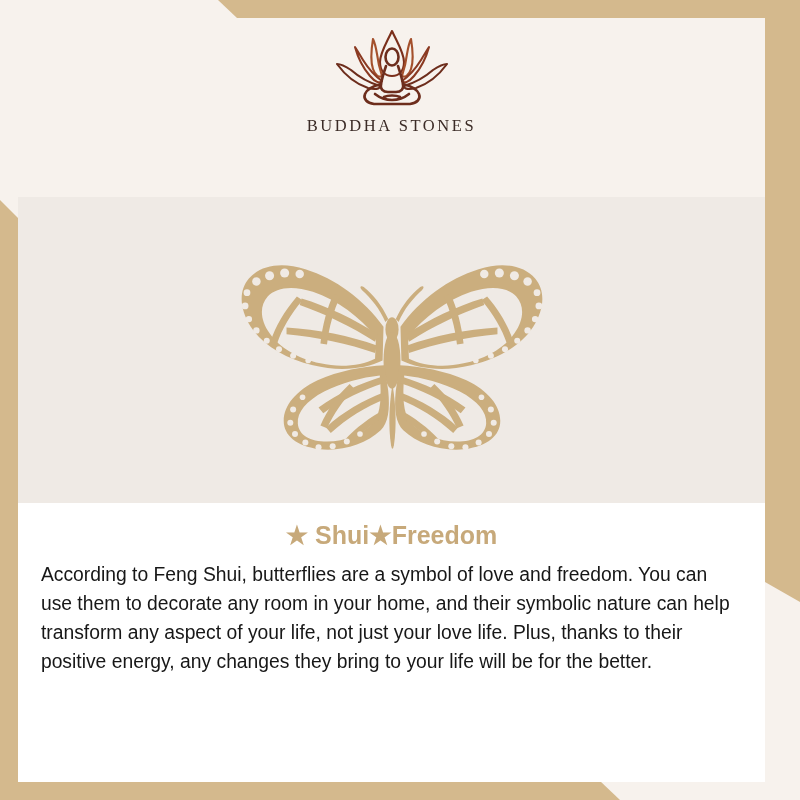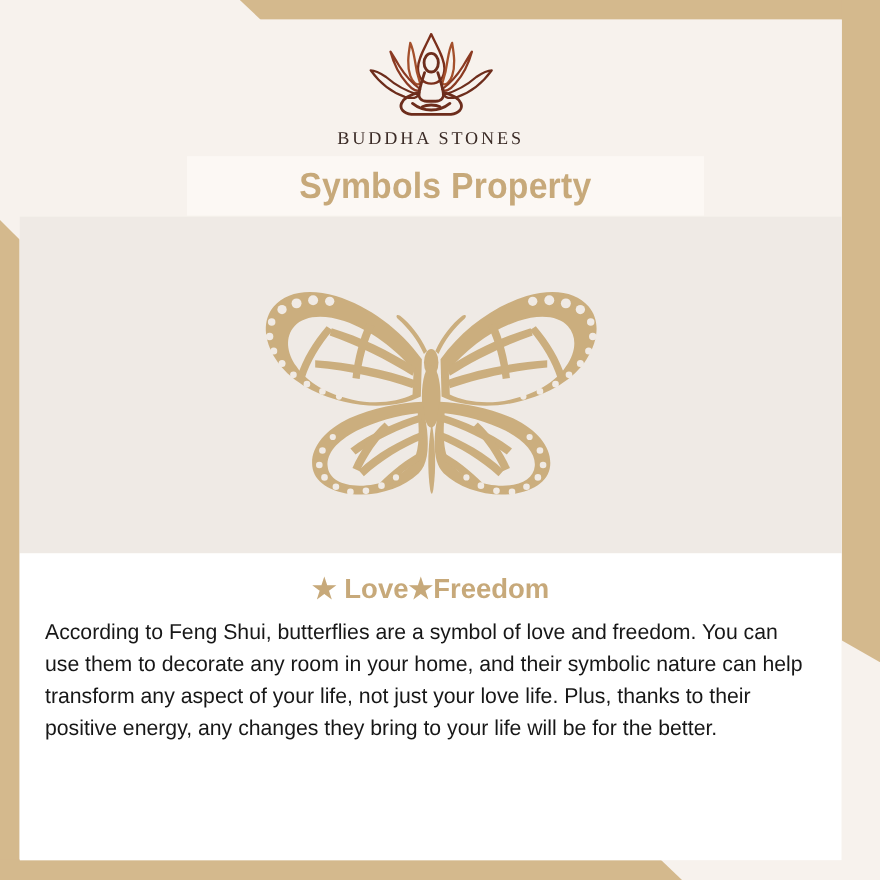--- a/index.html
+++ b/index.html
@@ -217,23 +217,20 @@
 
           <path d="M63 58 C 55 60, 49 63, 47 68 C 45 73, 49 77, 56 78 L 92 78 C 99 77, 103 73, 101 68 C 99 63, 93 60, 85 58"></path>
 
           <path d="M57 68 C 62 72, 68 74, 74 74 C 80 74, 86 72, 91 68"></path>
           <path d="M66 71 C 70 69, 78 69, 82 71"></path>
         </g>
       </svg>
       <div class="logo-word">BUDDHA STONES</div>
     </div>
 
-    <div class="title-banner">
-      <span class="title-text">Symbols Property</span>
-    </div>
 
     <div class="art-panel">
       <svg class="butterfly" viewBox="0 0 400 240" aria-hidden="true">
         <g fill="#cbae7e">
 
           <ellipse cx="200" cy="95" rx="7" ry="13"></ellipse>
           <ellipse cx="200" cy="128" rx="9" ry="30"></ellipse>
           <path d="M200 156 C 197 176, 196 198, 199 218 C 200 223, 201 223, 202 218 C 205 198, 204 176, 201 156 Z"></path>
 
           <path d="M196 84 C 189 69, 180 58, 170 50 C 167 48, 165 50, 168 53 C 178 62, 187 73, 193 87 Z"></path>
@@ -319,18 +316,18 @@
             <circle cx="137" cy="219" r="3.2" fill="#f0eae4"></circle>
           <circle cx="152" cy="214" r="3.2" fill="#f0eae4"></circle>
             <circle cx="166" cy="206" r="3.0" fill="#f0eae4"></circle>
           <circle cx="105" cy="167" r="3.0" fill="#f0eae4"></circle>
         </g>
       </svg>
     </div>
 
 
     <div class="text-panel">
-      <div class="keywords">★ Love★Freedom</div>
+      <div class="keywords">★ Shui★Freedom</div>
       <div class="body-copy">According to Feng Shui, butterflies are a symbol of love and freedom. You can use them to decorate any room in your home, and their symbolic nature can help transform any aspect of your life, not just your love life. Plus, thanks to their positive energy, any changes they bring to your life will be for the better.</div>
     </div>
 
   </div>
 </div>
 
 </body></html>

